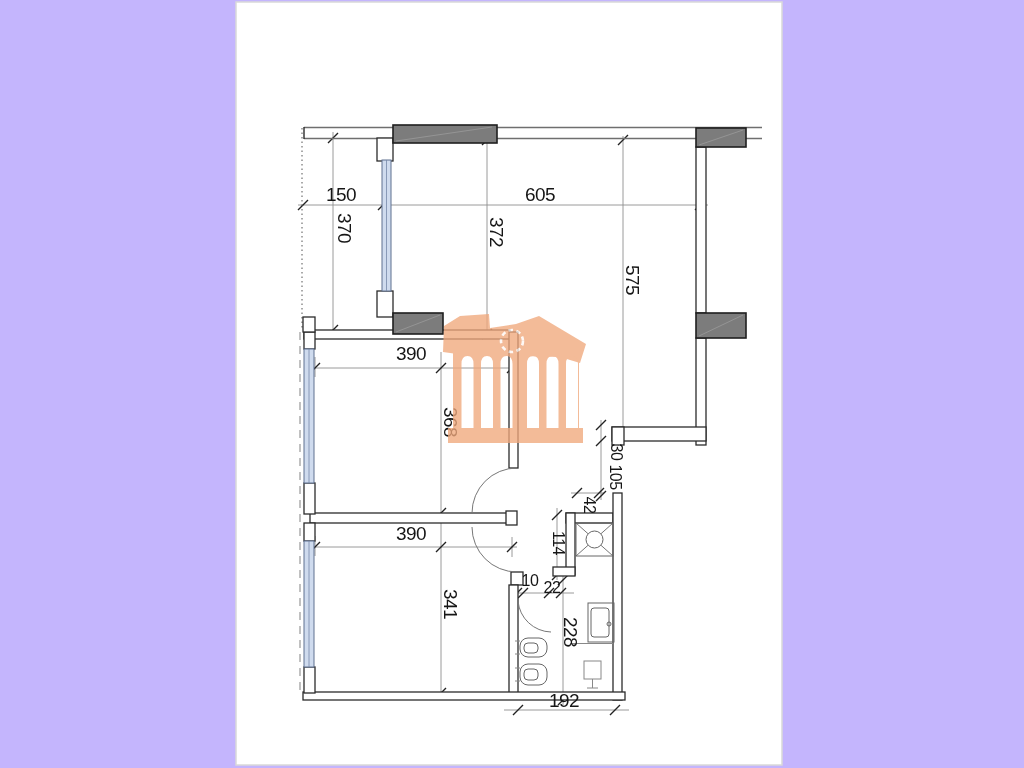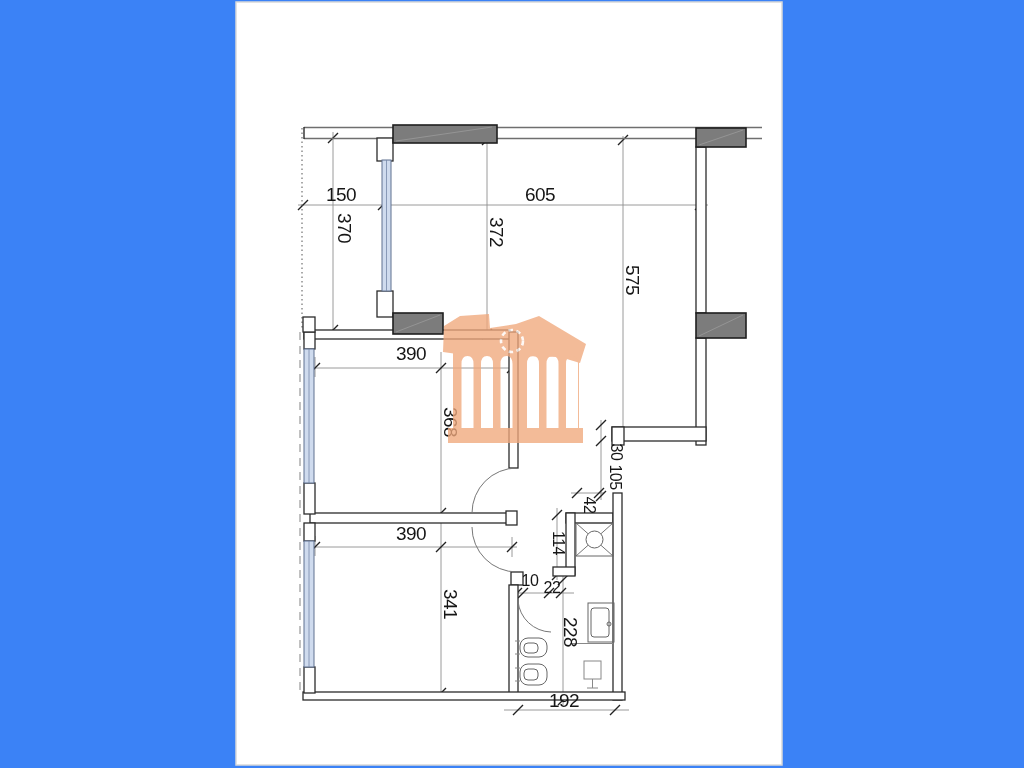--- a/index.html
+++ b/index.html
@@ -1,16 +1,16 @@
 <!DOCTYPE html>
 <html><head>
 <meta charset="utf-8">
 <style>
   html,body{margin:0;padding:0;background:#ffffff;}
-  .stage{position:relative;width:1024px;height:768px;background:#3b82f6;overflow:hidden;
+  .stage{position:relative;width:1024px;height:768px;background:#c4b5fd;overflow:hidden;
          font-family:"Liberation Sans",sans-serif;}
   svg{position:absolute;left:0;top:0;}
   text{font-family:"Liberation Sans",sans-serif;fill:#161616;}
   .dimtxt{font-size:19px;letter-spacing:-0.5px;}
   .dimtxt-sm{font-size:16px;letter-spacing:-0.5px;}
 </style>
 </head>
 <body>
 
 <div class="stage">

